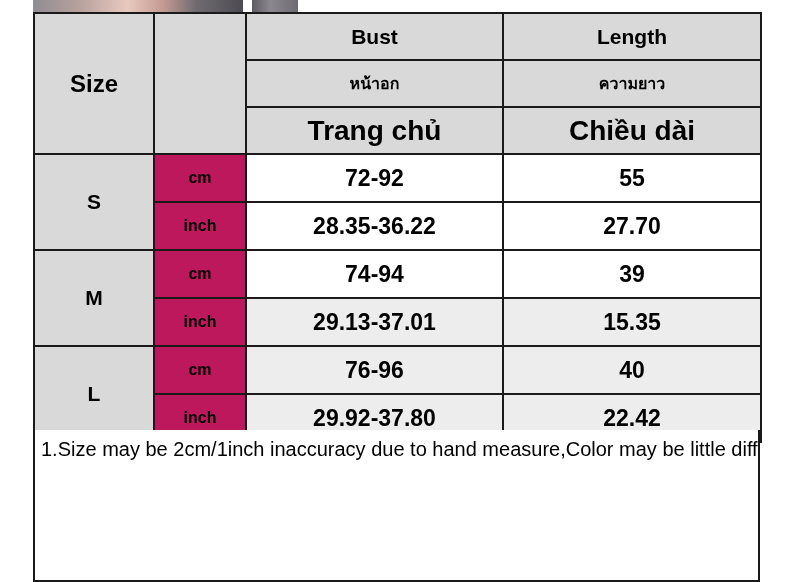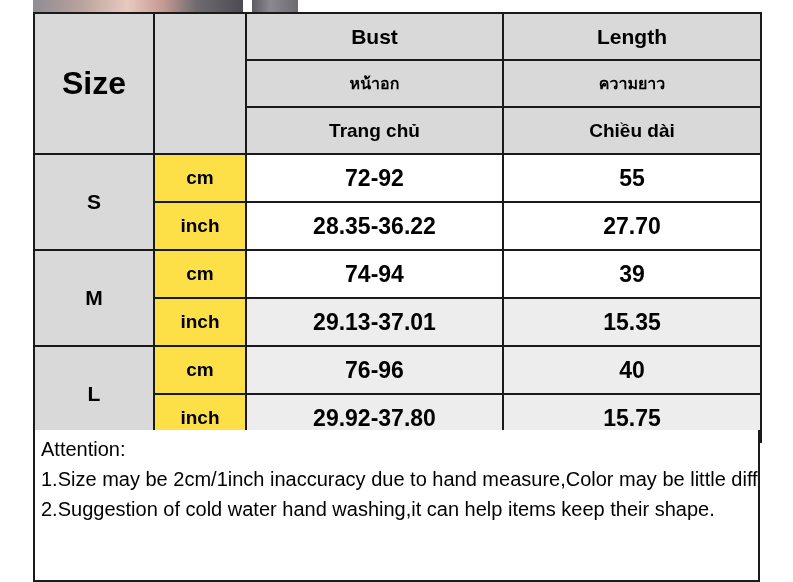--- a/index.html
+++ b/index.html
@@ -76,32 +76,32 @@
   .c-bust { width: 257px; }
   .c-len  { width: 258px; }
 
   .hdr-cell {
     background: #d9d9d9;
     font-size: 21px;
     height: 45px;
   }
   .hdr-size {
     background: #d9d9d9;
-    font-size: 32px;
+    font-size: 24px;
   }
   .hdr-thai { font-size: 16px; }
-  .hdr-viet { font-size: 19px; }
+  .hdr-viet { font-size: 28px; }
 
   .size-label {
     background: #d9d9d9;
     font-size: 21px;
   }
   .unit-cell {
-    background: #fde047;
-    font-size: 19px;
+    background: #be185d;
+    font-size: 16px;
     height: 46px;
   }
   .val-cell {
     background: #ffffff;
     font-size: 23px;
     height: 46px;
     font-weight: bold;
   }
   .val-alt {
     background: #ededed;
@@ -195,24 +195,22 @@
 
       <tr>
         <td class="size-label" rowspan="2">L</td>
         <td class="unit-cell">cm</td>
         <td class="val-cell val-alt">76-96</td>
         <td class="val-cell val-alt">40</td>
       </tr>
       <tr>
         <td class="unit-cell">inch</td>
         <td class="val-cell val-alt">29.92-37.80</td>
-        <td class="val-cell val-alt">15.75</td>
+        <td class="val-cell val-alt">22.42</td>
       </tr>
     </tbody>
   </table>
 
   <div class="attention">
-    <div>Attention:</div>
     <div class="att-wrap">1.Size may be 2cm/1inch inaccuracy due to hand measure,Color may be little different due to monitor ,thanks for your understanding.</div>
-    <div class="att-wrap">2.Suggestion of cold water hand washing,it can help items keep their shape.</div>
   </div>
 
 </div>
 
 </body></html>

